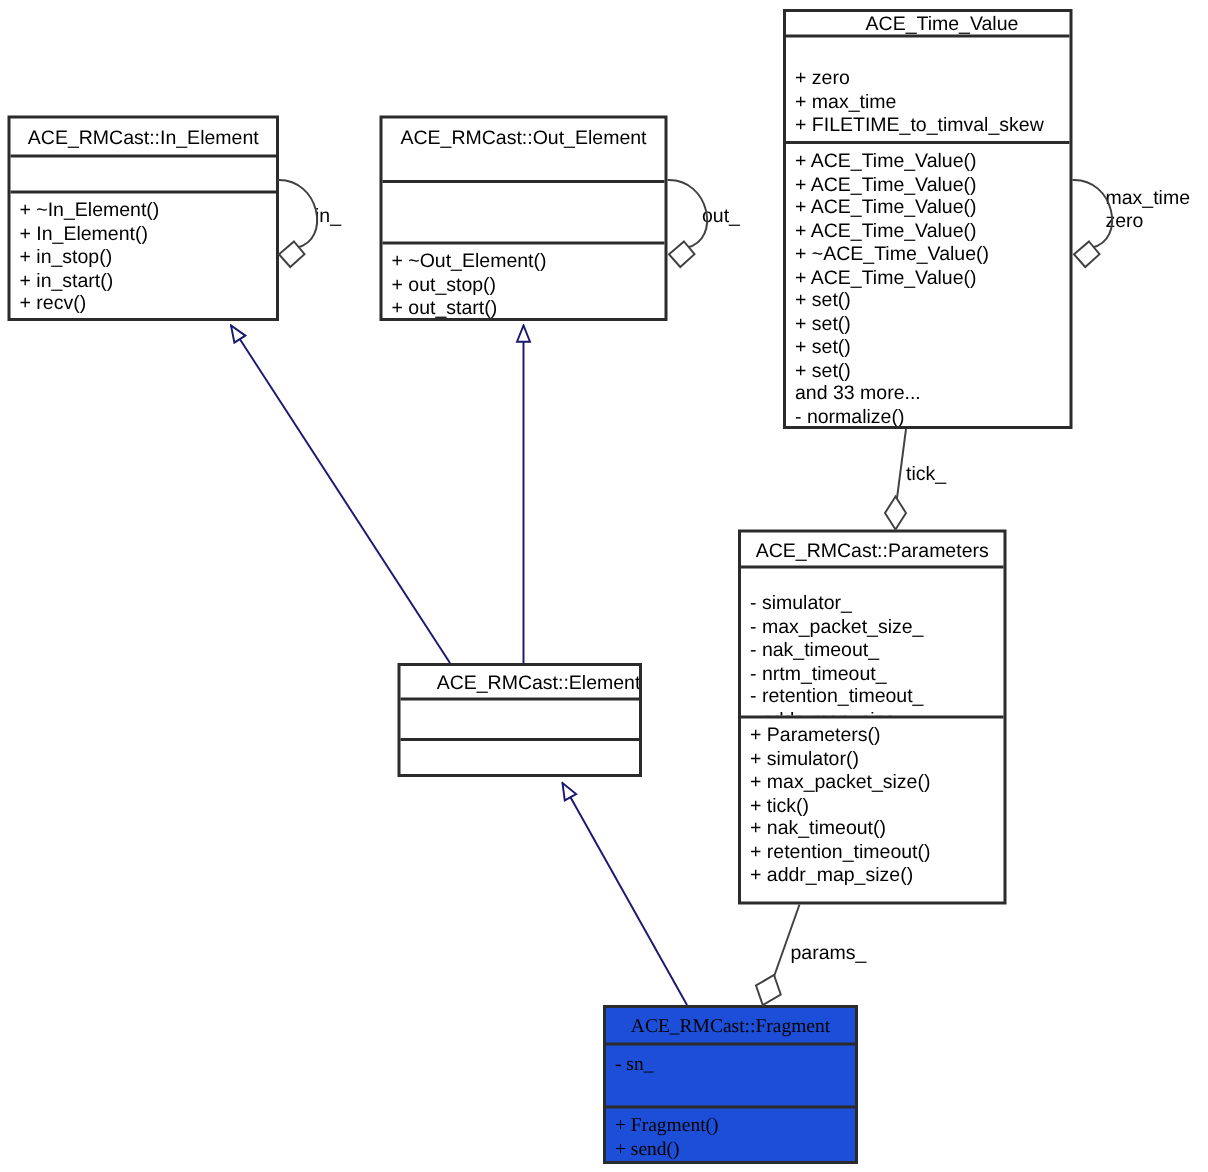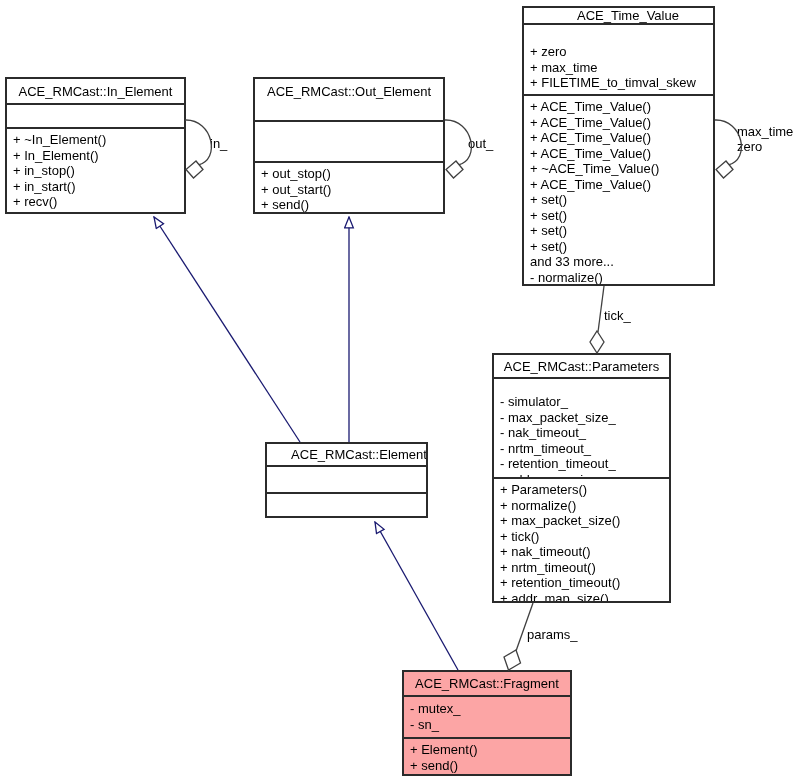--- a/index.html
+++ b/index.html
@@ -10,21 +10,21 @@
     font-size: 13px; color: #000;
   }
   .canvas { position: absolute; inset: 0; }
 
   .uml-box {
     position: absolute;
     border: 2px solid #2b2b2b;
     background: #ffffff;
     display: flex; flex-direction: column;
   }
-  .uml-box.gray { background: #fca5a5; }
+  .uml-box.gray { background: #1d4ed8; font-family: Liberation Serif, serif; }
   .uml-title {
     text-align: center;
     display: flex; align-items: center; justify-content: center;
     overflow: hidden; white-space: nowrap; flex: 0 0 auto;
   }
   .uml-compartment {
     border-top: 2px solid #2b2b2b;
     overflow: hidden; flex: 0 0 auto;
   }
   .uml-compartment.last { flex: 1 1 auto; }
@@ -79,20 +79,21 @@
       <div class="m">+ in_stop()</div>
       <div class="m">+ in_start()</div>
       <div class="m">+ recv()</div>
     </div>
   </div>
 
   <div class="uml-box" id="box-out">
     <div class="uml-title">ACE_RMCast::Out_Element</div>
     <div class="uml-compartment attrs"></div>
     <div class="uml-compartment methods last">
+      <div class="m">+ ~Out_Element()</div>
       <div class="m">+ out_stop()</div>
       <div class="m">+ out_start()</div>
       <div class="m">+ send()</div>
     </div>
   </div>
 
   <div class="uml-box" id="box-tv">
     <div class="uml-title">ACE_Time_Value</div>
     <div class="uml-compartment attrs">
       <div class="m">+ zero</div>
@@ -121,44 +122,42 @@
     <div class="uml-compartment attrs">
       <div class="m">- simulator_</div>
       <div class="m">- max_packet_size_</div>
       <div class="m">- nak_timeout_</div>
       <div class="m">- nrtm_timeout_</div>
       <div class="m">- retention_timeout_</div>
       <div class="m">- addr_map_size_</div>
     </div>
     <div class="uml-compartment methods last">
       <div class="m">+ Parameters()</div>
-      <div class="m">+ normalize()</div>
+      <div class="m">+ simulator()</div>
       <div class="m">+ max_packet_size()</div>
       <div class="m">+ tick()</div>
       <div class="m">+ nak_timeout()</div>
-      <div class="m">+ nrtm_timeout()</div>
       <div class="m">+ retention_timeout()</div>
       <div class="m">+ addr_map_size()</div>
     </div>
   </div>
 
   <div class="uml-box" id="box-el">
     <div class="uml-title">ACE_RMCast::Element</div>
     <div class="uml-compartment attrs"></div>
     <div class="uml-compartment methods last"></div>
   </div>
 
   <div class="uml-box gray" id="box-frag">
     <div class="uml-title">ACE_RMCast::Fragment</div>
     <div class="uml-compartment attrs">
-      <div class="m">- mutex_</div>
       <div class="m">- sn_</div>
     </div>
     <div class="uml-compartment methods last">
-      <div class="m">+ Element()</div>
+      <div class="m">+ Fragment()</div>
       <div class="m">+ send()</div>
     </div>
   </div>
 
   <div class="edge-label" id="label-in">in_</div>
   <div class="edge-label" id="label-out">out_</div>
   <div class="edge-label center" id="label-tv-self">
     <div>max_time</div>
     <div>zero</div>
   </div>

